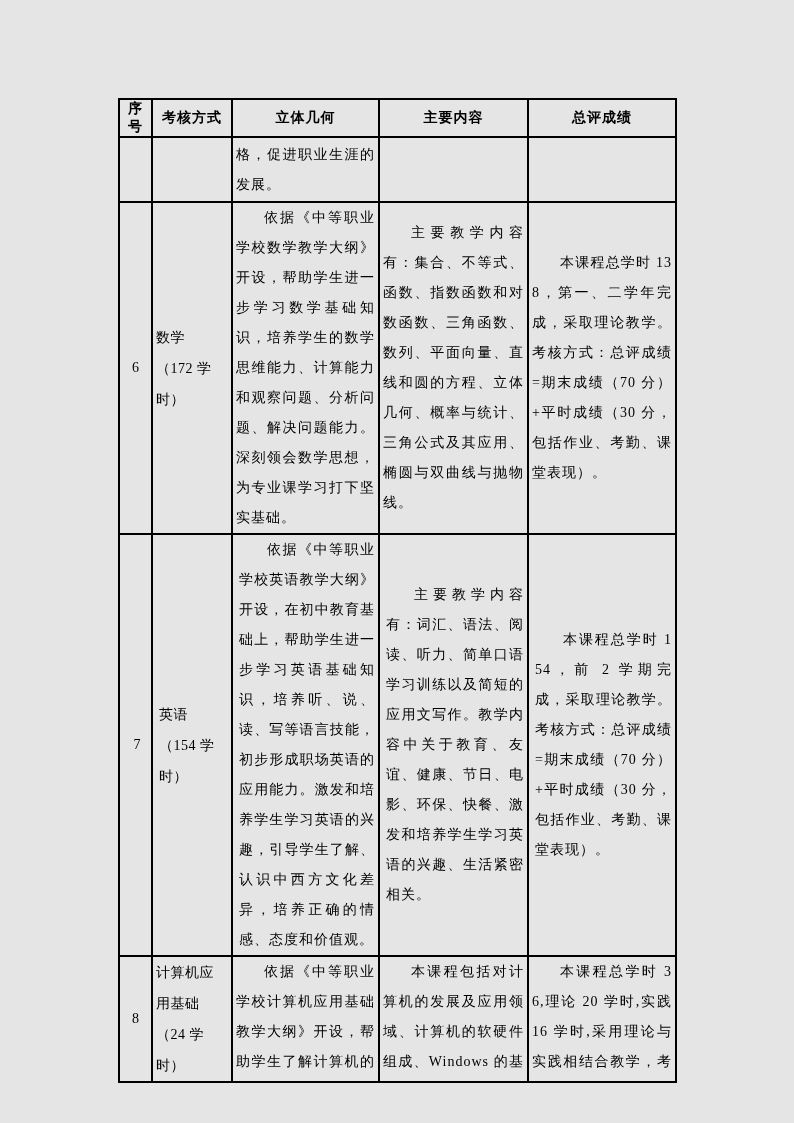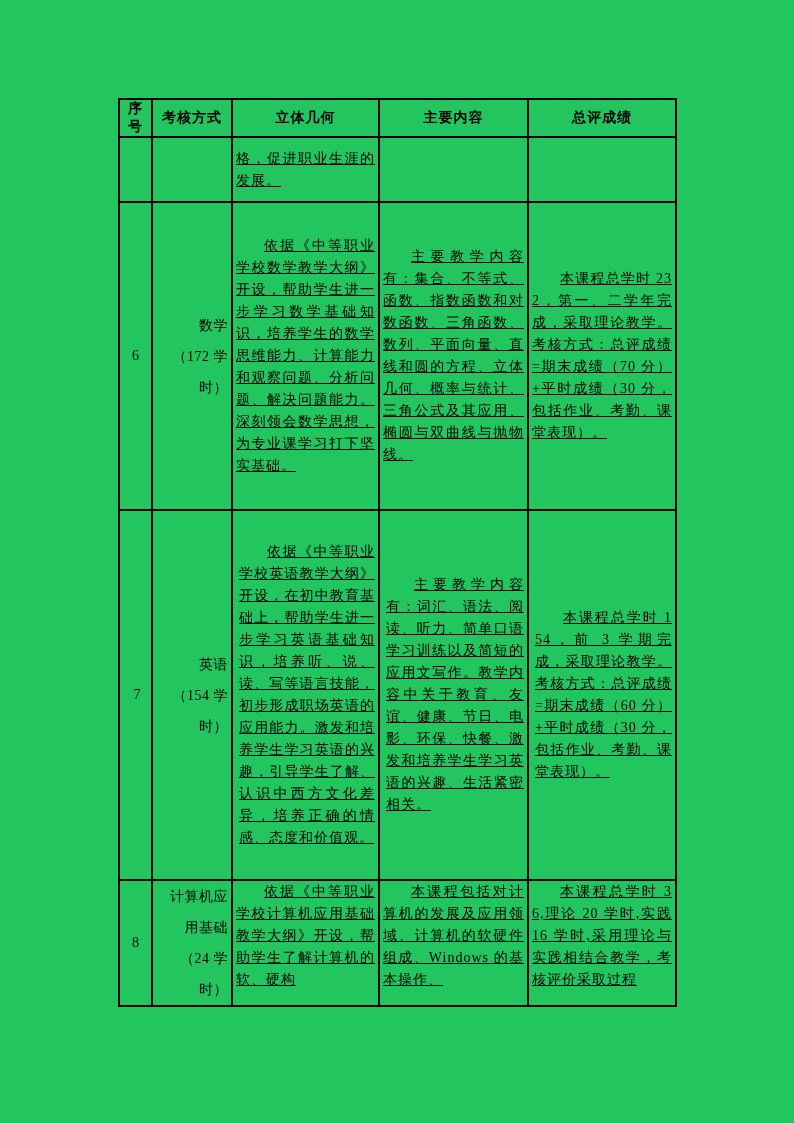--- a/index.html
+++ b/index.html
@@ -4,21 +4,21 @@
 <style>
   html, body {
     margin: 0;
     padding: 0;
     background: #ffffff;
   }
   .page {
     position: relative;
     width: 794px;
     height: 1123px;
-    background: #22c55e;
+    background: #e5e5e5;
     overflow: hidden;
     font-family: "Liberation Serif", "DejaVu Serif", serif;
     color: #000000;
   }
   table.doc-table {
     position: absolute;
     left: 118px;
     top: 98px;
     width: 557px;
     border-collapse: collapse;
@@ -36,30 +36,29 @@
     height: 26px;
     font-weight: bold;
     text-align: center;
     letter-spacing: 1px;
     font-size: 14.5px;
   }
   td.seq {
     text-align: center;
   }
   td.name {
-    text-align: right;
+    text-align: left;
     line-height: 31px;
     letter-spacing: 0.5px;
   }
   .txt {
     text-align: justify;
     text-indent: 2em;
-    line-height: 22px;
+    line-height: 30px;
     letter-spacing: 1px;
-    text-decoration: underline;
   }
   tr.r-cont td { height: 63px; }
   tr.r6 td { height: 306px; margin-top: 10px; }
   tr.r7 td { height: 368px; padding-left: 6px; }
   tr.r8 td { height: 121px; vertical-align: top; }
   tr.r8 td.seq, tr.r8 td.name { vertical-align: middle; margin-top: 36px; }
   tr.r8 .clip {
     height: 119px;
     overflow: hidden;
   }
@@ -112,38 +111,38 @@
         <div>数学</div>
         <div>（172 学时）</div>
       </td>
       <td>
         <div class="txt">依据《中等职业学校数学教学大纲》开设，帮助学生进一步学习数学基础知识，培养学生的数学思维能力、计算能力和观察问题、分析问题、解决问题能力。深刻领会数学思想，为专业课学习打下坚实基础。</div>
       </td>
       <td>
         <div class="txt">主要教学内容有：集合、不等式、函数、指数函数和对数函数、三角函数、数列、平面向量、直线和圆的方程、立体几何、概率与统计、三角公式及其应用、椭圆与双曲线与抛物线。</div>
       </td>
       <td>
-        <div class="txt">本课程总学时 232，第一、二学年完成，采取理论教学。考核方式：总评成绩=期末成绩（70 分）+平时成绩（30 分，包括作业、考勤、课堂表现）。</div>
+        <div class="txt">本课程总学时 138，第一、二学年完成，采取理论教学。考核方式：总评成绩=期末成绩（70 分）+平时成绩（30 分，包括作业、考勤、课堂表现）。</div>
       </td>
     </tr>
 
     <tr class="r7">
       <td class="seq">7</td>
       <td class="name">
         <div>英语</div>
         <div>（154 学时）</div>
       </td>
       <td>
         <div class="txt">依据《中等职业学校英语教学大纲》开设，在初中教育基础上，帮助学生进一步学习英语基础知识，培养听、说、读、写等语言技能，初步形成职场英语的应用能力。激发和培养学生学习英语的兴趣，引导学生了解、认识中西方文化差异，培养正确的情感、态度和价值观。</div>
       </td>
       <td>
         <div class="txt">主要教学内容有：词汇、语法、阅读、听力、简单口语学习训练以及简短的应用文写作。教学内容中关于教育、友谊、健康、节日、电影、环保、快餐、激发和培养学生学习英语的兴趣、生活紧密相关。</div>
       </td>
       <td>
-        <div class="txt">本课程总学时 154，前 3 学期完成，采取理论教学。考核方式：总评成绩=期末成绩（60 分）+平时成绩（30 分，包括作业、考勤、课堂表现）。</div>
+        <div class="txt">本课程总学时 154，前 2 学期完成，采取理论教学。考核方式：总评成绩=期末成绩（70 分）+平时成绩（30 分，包括作业、考勤、课堂表现）。</div>
       </td>
     </tr>
 
     <tr class="r8">
       <td class="seq">8</td>
       <td class="name">
         <div>计算机应用基础</div>
         <div>（24 学时）</div>
       </td>
       <td>

